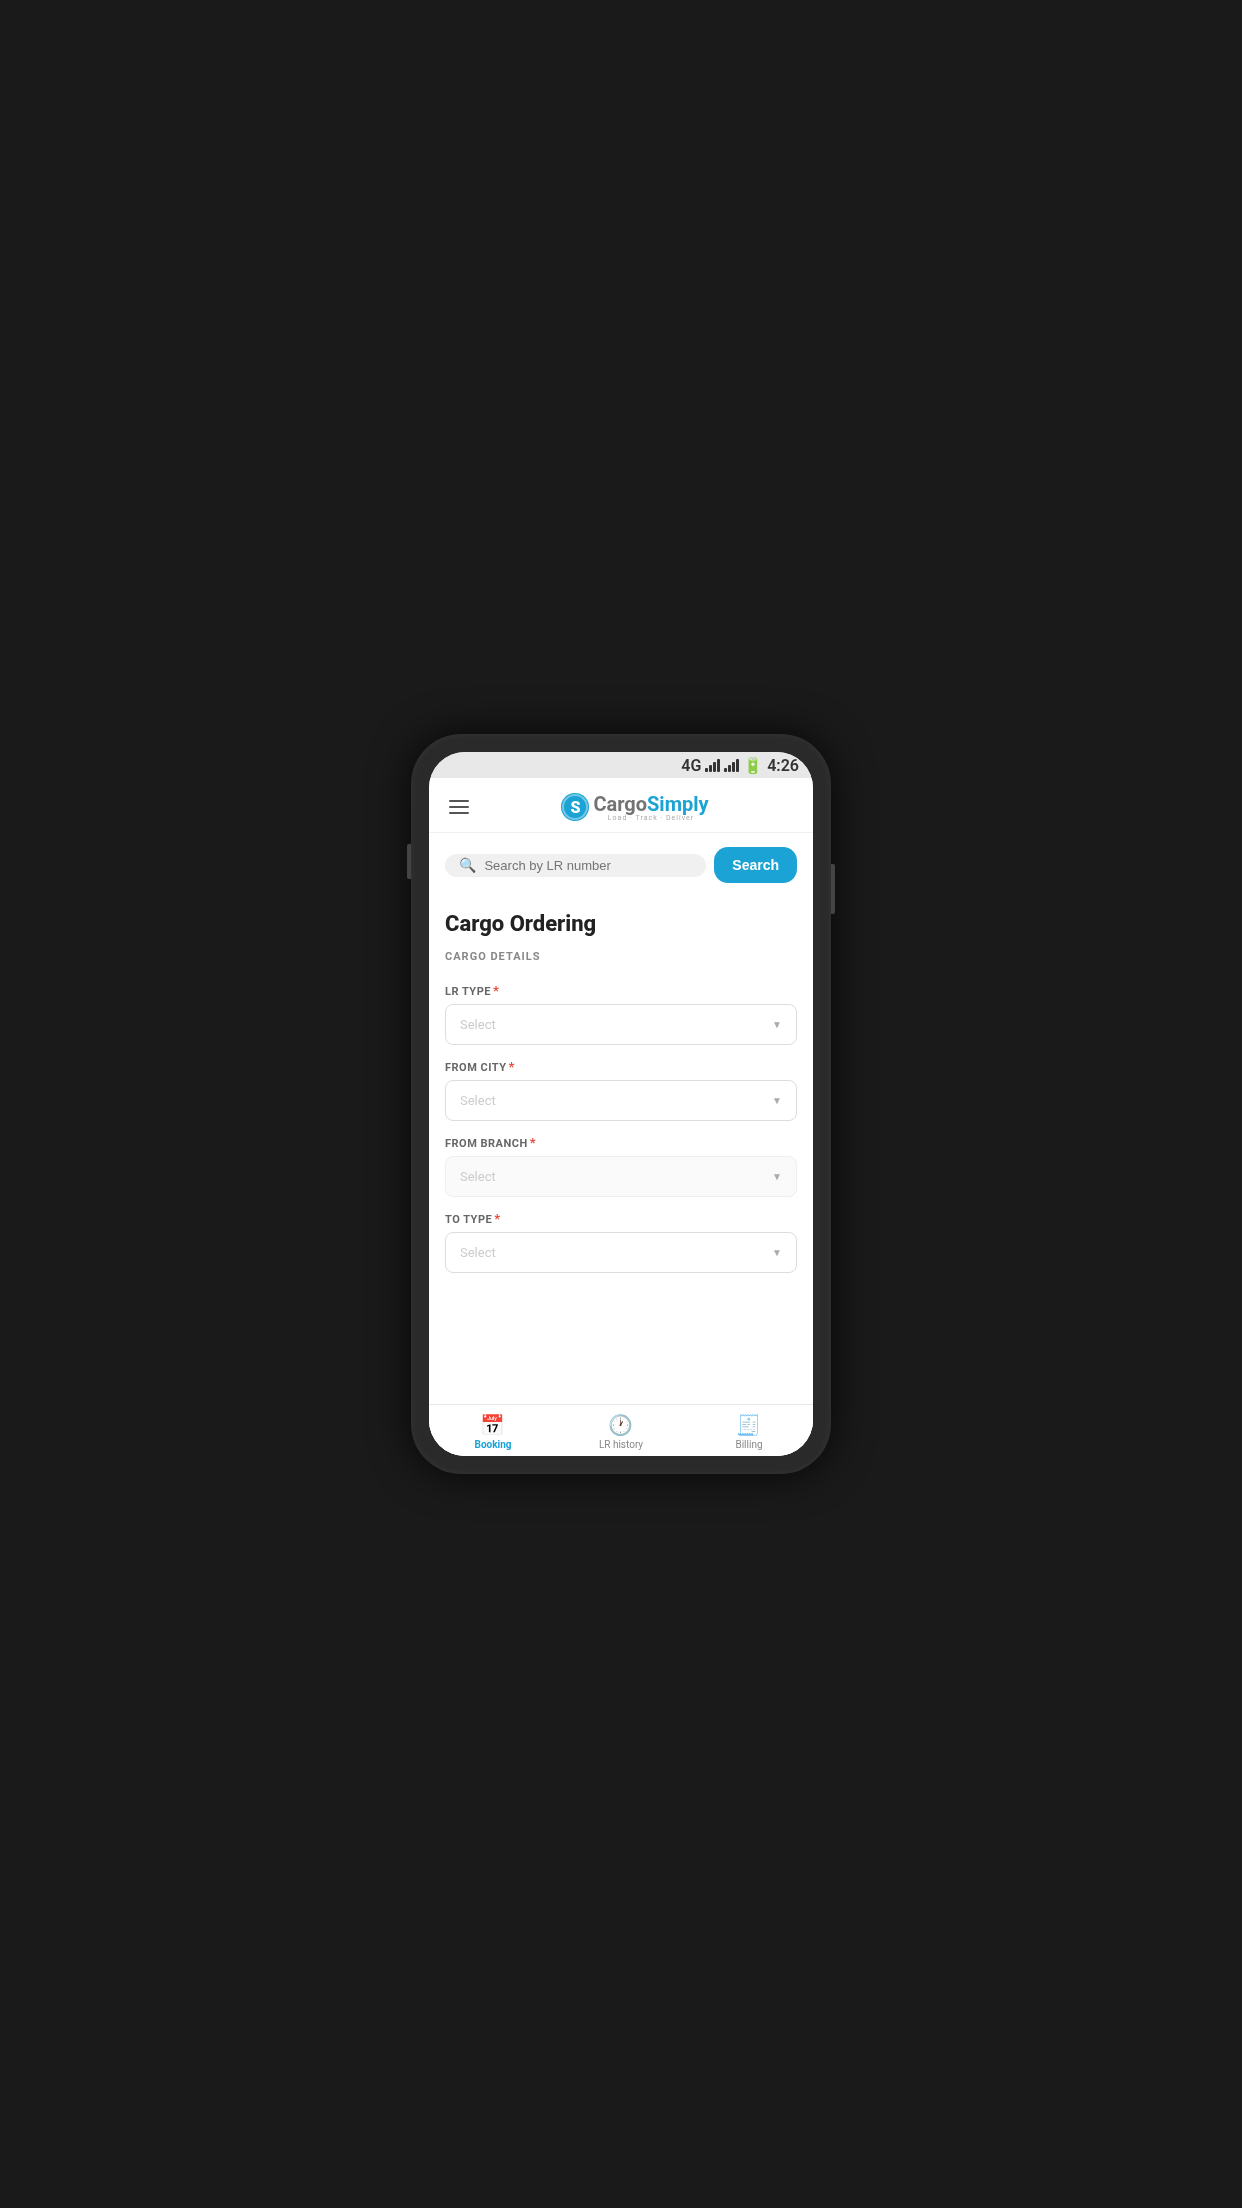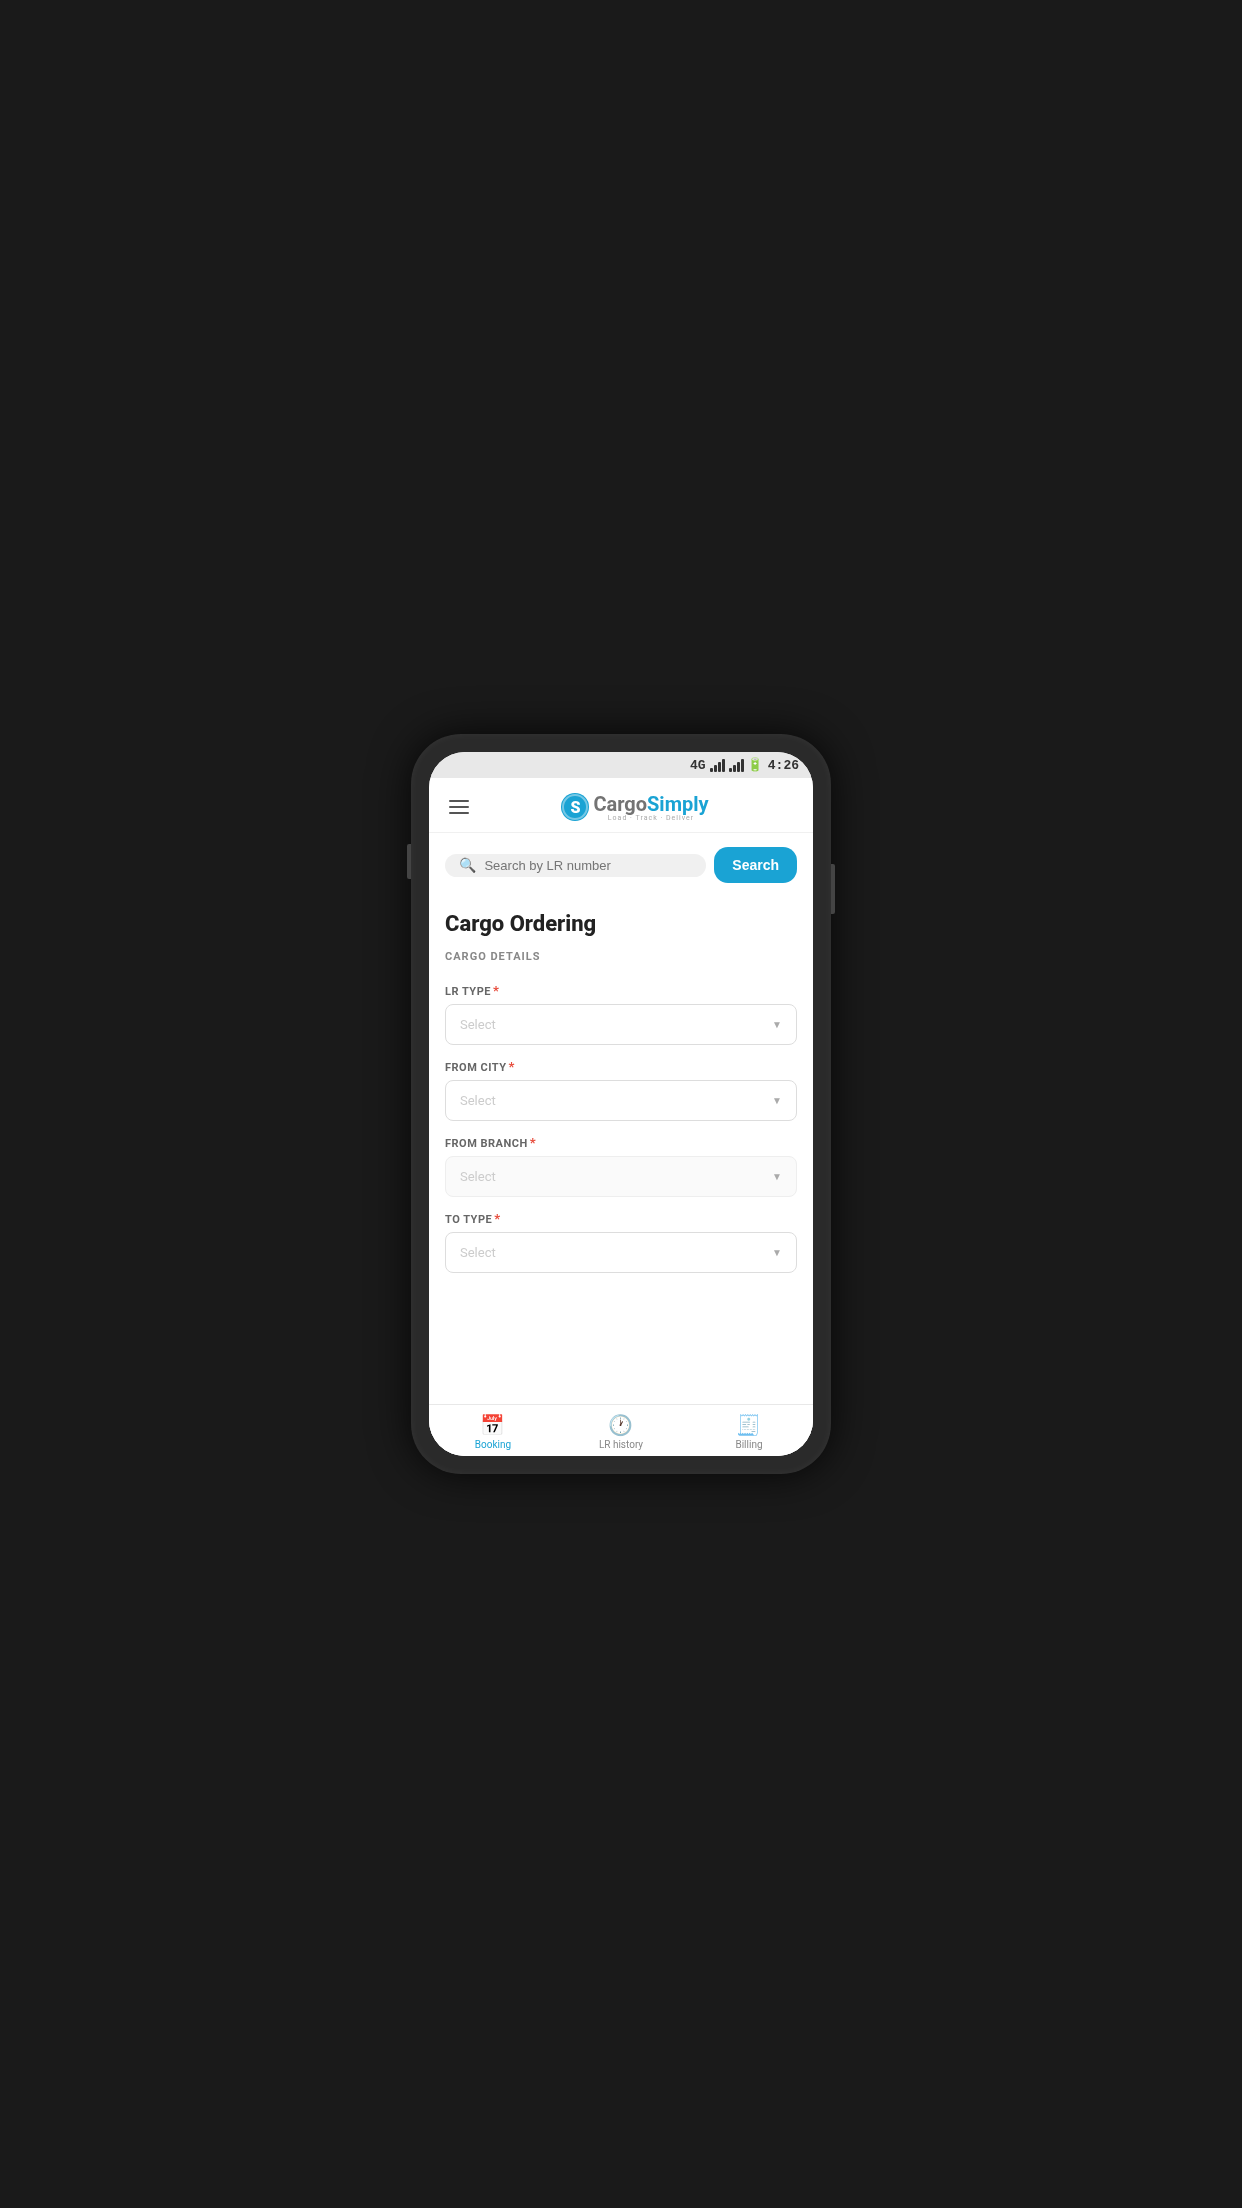--- a/index.html
+++ b/index.html
@@ -39,27 +39,26 @@
       background: #e8e8e8;
       height: 26px;
       display: flex;
       align-items: center;
       justify-content: flex-end;
       padding: 0 14px;
       flex-shrink: 0;
     }
 
     .status-bar-text {
-      font-size: 13px;
+      font-size: 16px;
       font-weight: 600;
       color: #333;
       display: flex;
       align-items: center;
       gap: 4px;
-      font-family: Liberation Mono, monospace;
     }
 
     .signal-icon {
       display: inline-flex;
       gap: 1px;
       align-items: flex-end;
     }
 
     .signal-bar {
       background: #333;
@@ -318,21 +317,21 @@
       color: #1aa3d4;
     }
 
     .nav-label {
       font-size: 10px;
       color: #888;
     }
 
     .nav-item.active .nav-label {
       color: #1aa3d4;
-      font-weight: 400;
+      font-weight: 700;
     }
 
     
     .phone-button-left {
       position: absolute;
       left: -4px;
       top: 110px;
       width: 4px;
       height: 35px;
       background: #444;

